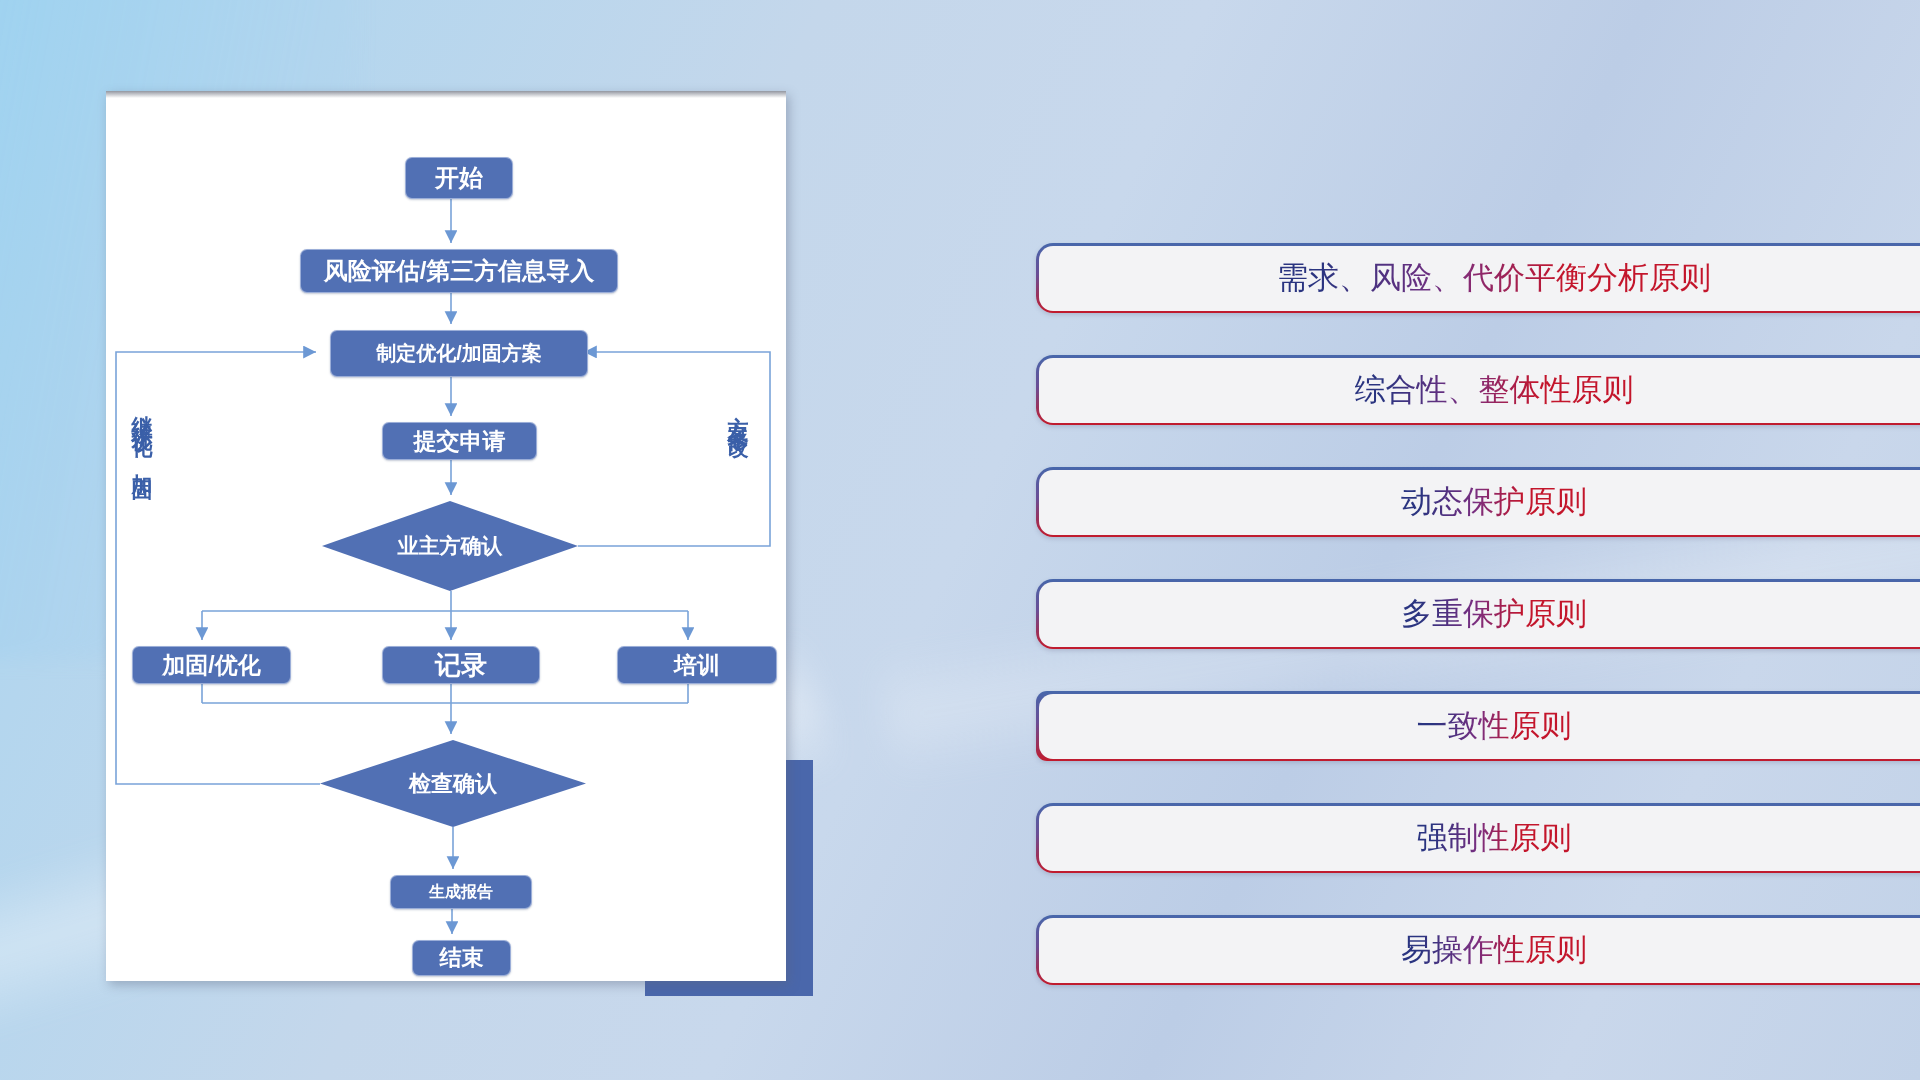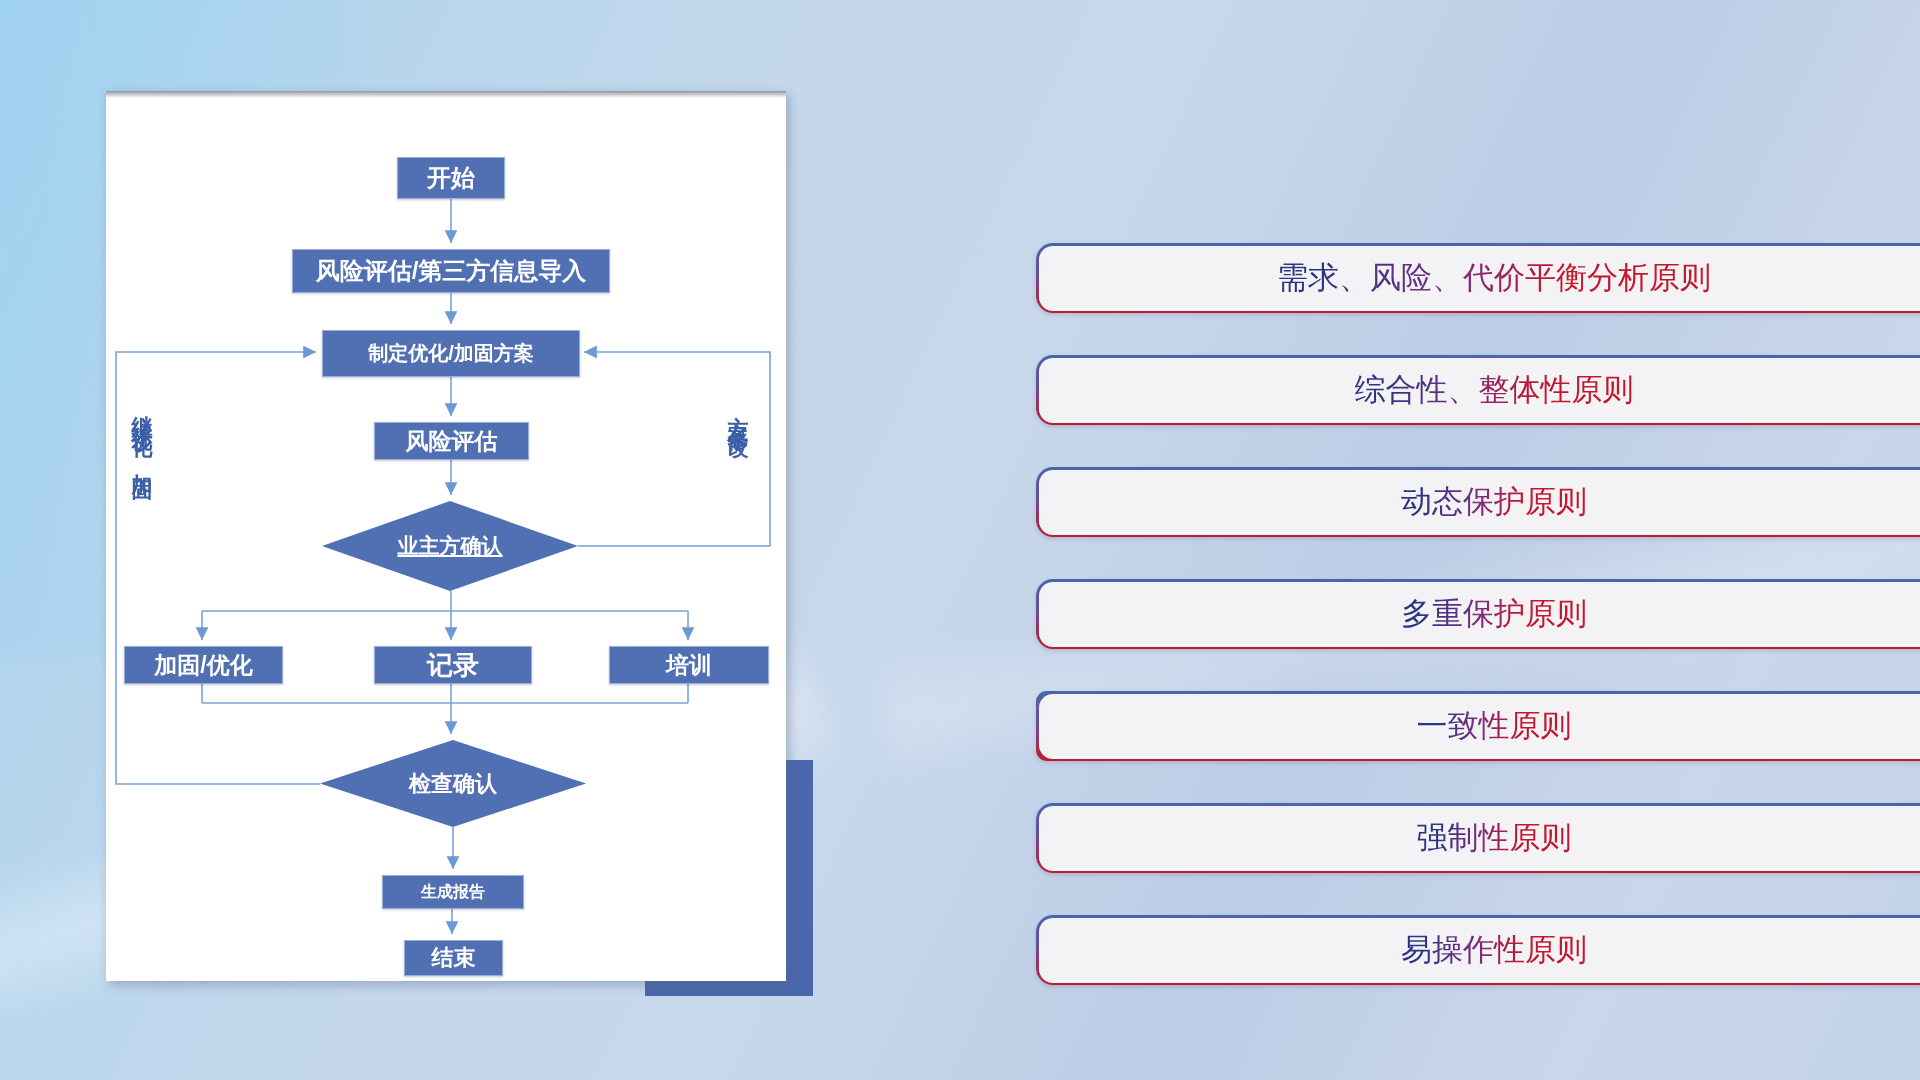--- a/index.html
+++ b/index.html
@@ -39,21 +39,21 @@
   }
   .flow-svg{position:absolute;left:0;top:0;width:680px;height:890px;}
 
   .node{
     position:absolute;display:flex;align-items:center;justify-content:center;
     background:#5170b4;color:#ffffff;font-weight:bold;white-space:nowrap;
     border:1px solid rgba(216,226,245,.55);
     box-shadow:0 1px 2px rgba(60,80,120,.30);
     z-index:2;
   }
-  .rect{border-radius:0;}
+  .rect{border-radius:7px;margin-left:8px;}
   .diamond{
     background:#5170b4;border:none;border-radius:0;box-shadow:none;
     clip-path:polygon(50% 0,100% 50%,50% 100%,0 50%);
   }
   .vlabel{
     position:absolute;writing-mode:vertical-lr;text-orientation:upright;
     color:#3a5fa8;font-weight:bold;font-size:21px;letter-spacing:7px;
     white-space:nowrap;z-index:2;line-height:1;
   }
 
@@ -132,24 +132,24 @@
 
     <div class="node rect" style="left:186px;top:158px;width:316px;height:42px;font-size:24px;">
       <span>风险评估/第三方信息导入</span>
     </div>
 
     <div class="node rect" style="left:216px;top:239px;width:256px;height:45px;font-size:20px;">
       <span>制定优化/加固方案</span>
     </div>
 
     <div class="node rect" style="left:268px;top:331px;width:153px;height:36px;font-size:23px;">
-      <span>风险评估</span>
-    </div>
-
-    <div class="node diamond" style="left:216px;top:410px;width:256px;height:90px;font-size:21px;text-decoration:underline;">
+      <span>提交申请</span>
+    </div>
+
+    <div class="node diamond" style="left:216px;top:410px;width:256px;height:90px;font-size:21px;">
       <span>业主方确认</span>
     </div>
 
     <div class="node rect" style="left:18px;top:555px;width:157px;height:36px;font-size:23px;">
       <span>加固/优化</span>
     </div>
 
     <div class="node rect" style="left:268px;top:555px;width:156px;height:36px;font-size:26px;">
       <span>记录</span>
     </div>

